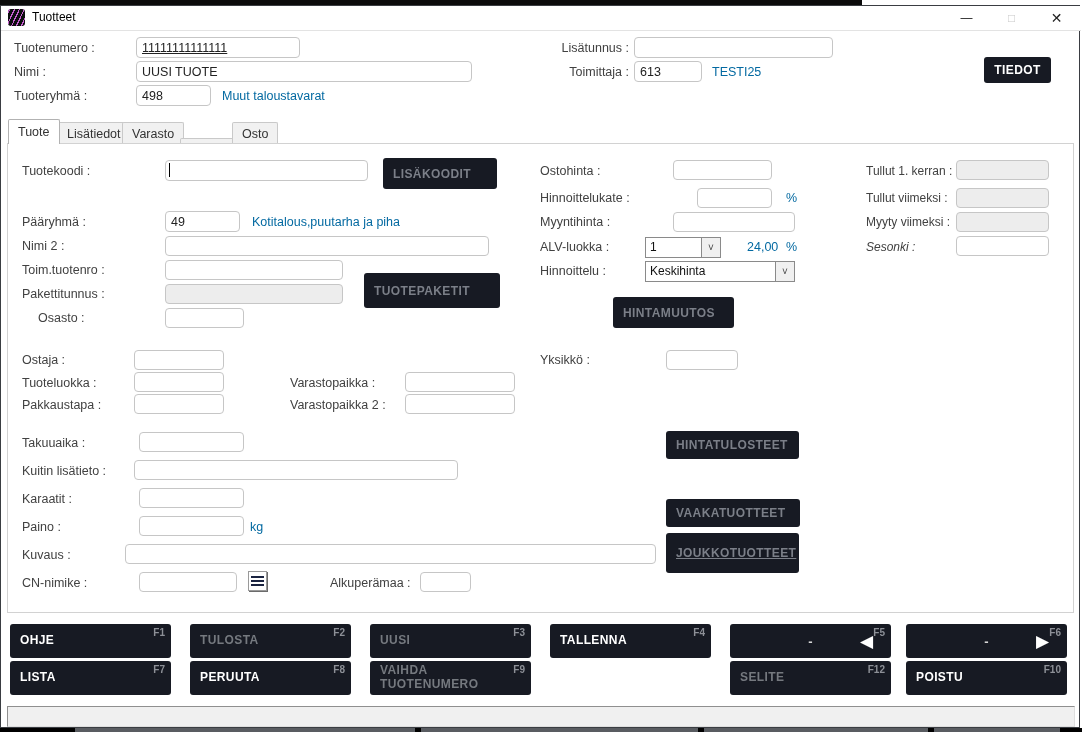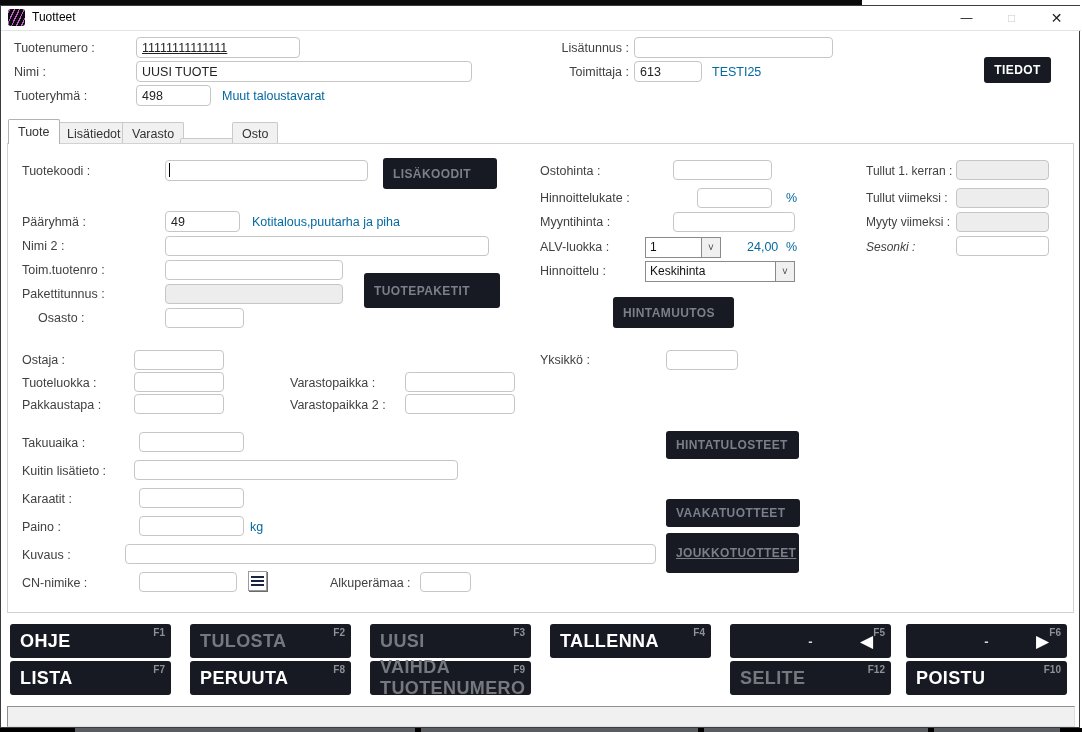--- a/index.html
+++ b/index.html
@@ -30,21 +30,21 @@
     font-size:12.5px;color:#333;display:flex;align-items:center;padding:0 9px;box-sizing:border-box;border-radius:2px 2px 0 0;}
   .tab.active{top:119px;height:25px;background:#fff;z-index:5;border-color:#b2b2b2;}
   .tab-panel{position:absolute;left:7px;top:143px;width:1067px;height:470px;background:#fff;border:1px solid #d2d2d2;box-sizing:border-box;}
   
   .combo{position:absolute;height:21px;border:1px solid #8a8a8a;background:#fff;box-sizing:border-box;display:flex;}
   .combo .val{flex:1;font-size:12px;color:#111;padding:2px 4px;white-space:nowrap;overflow:hidden;}
   .combo .dd{width:18px;background:#f0f0f0;border-left:1px solid #8a8a8a;display:flex;align-items:center;justify-content:center;
     font-size:10px;color:#444;}
   
   .fbtn{position:absolute;width:161px;height:34px;background:#171a23;border-radius:3px;color:#fff;}
-  .fbtn .fl{position:absolute;left:10px;top:50%;transform:translateY(-50%);font-weight:bold;font-size:18px;letter-spacing:.4px;line-height:1.15;}
+  .fbtn .fl{position:absolute;left:10px;top:50%;transform:translateY(-50%);font-weight:bold;font-size:12px;letter-spacing:.4px;line-height:1.15;}
   .fbtn .fk{position:absolute;right:6px;top:3px;font-size:10px;color:#8d9097;font-weight:bold;}
   .fbtn.disabled .fl{color:#75797f;}
   .fbtn .arrow{position:absolute;right:18px;top:50%;transform:translateY(-50%);font-size:17px;color:#fff;}
   .fbtn .dash{position:absolute;left:0;right:0;text-align:center;top:50%;transform:translateY(-50%);
     font-weight:bold;font-size:13px;color:#d7d7d7;}
   
   .statusbar{position:absolute;left:7px;top:706px;width:1068px;height:21px;background:#f0f0f0;
     border:1px solid;border-color:#8f8f8f #dedede #dedede #8f8f8f;box-sizing:border-box;}
   .bottom-strip{position:absolute;left:0;top:728px;width:1082px;height:4px;
     background:linear-gradient(90deg,#000 0 75px,#595c61 75px 415px,#000 415px 421px,#595c61 421px 698px,#000 698px 704px,#595c61 704px 928px,#000 928px 934px,#595c61 934px 1060px,#000 1060px 100%);}

